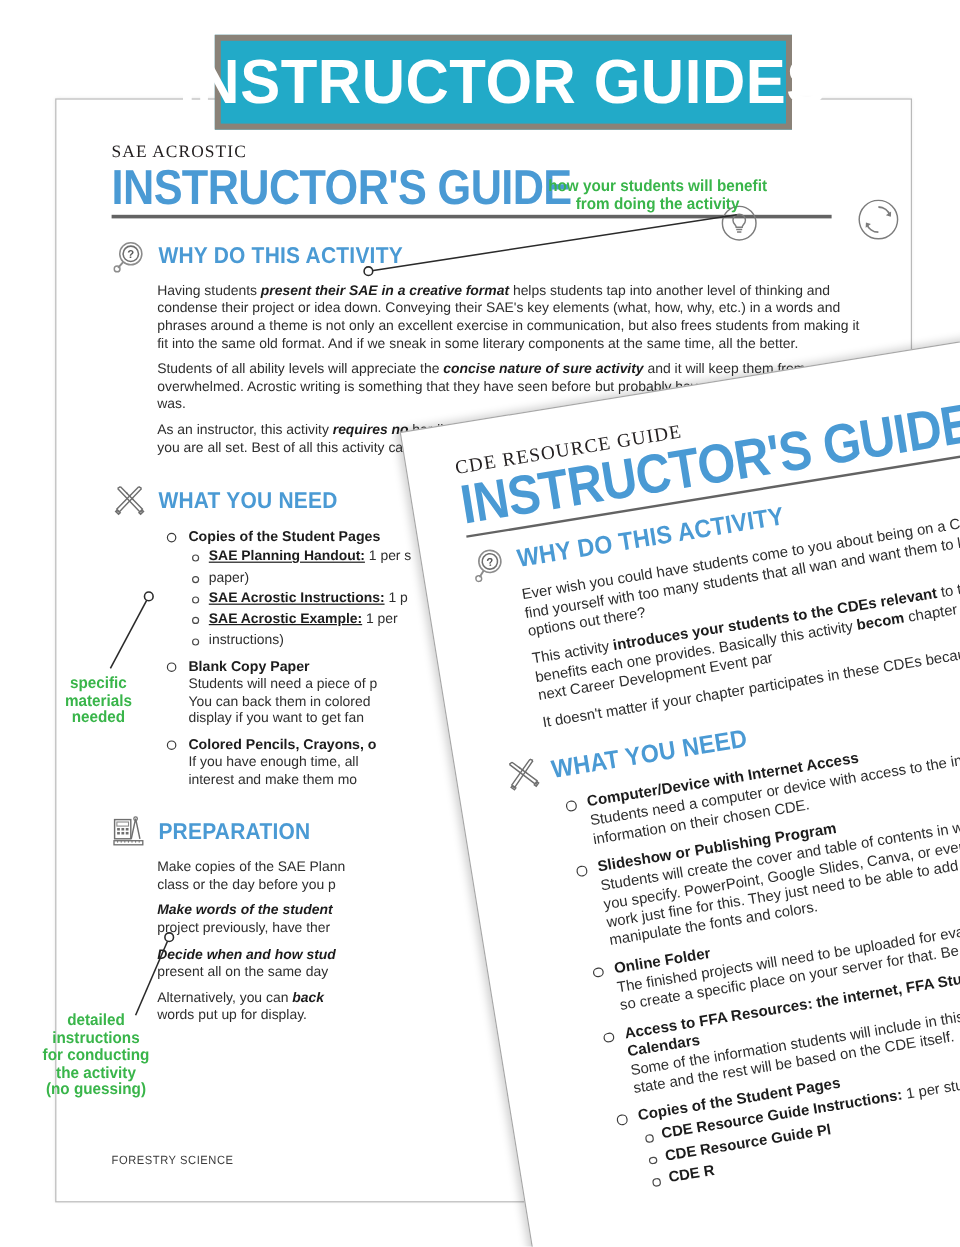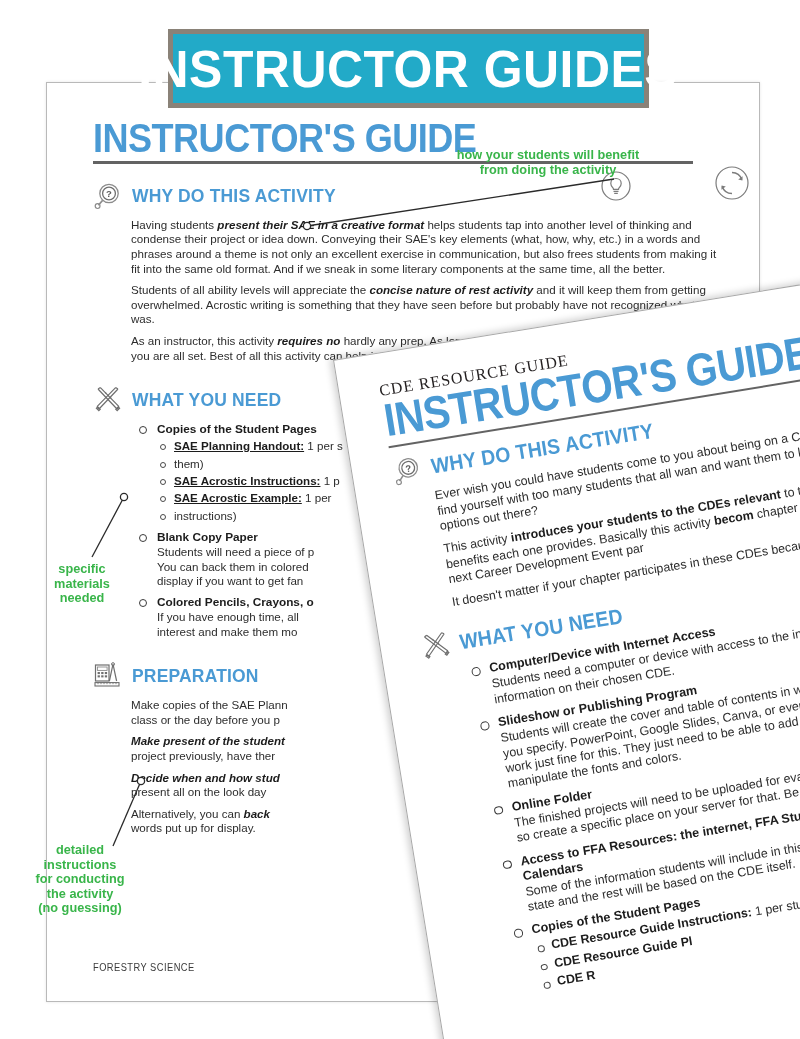--- a/index.html
+++ b/index.html
@@ -108,21 +108,21 @@
   ul.sub2>li{position:relative;padding-left:17px;margin-top:3px;
     font-size:12.4px;color:#2d2d2d;line-height:15.4px;}
   ul.sub2>li:before{
     content:"";position:absolute;left:3px;top:6px;width:4.5px;height:4.5px;
     border:1.4px solid #4a4a4a;border-radius:50%;
   }
   ul.sub2>li b{font-weight:700;color:#1c1c1c;}
 
   
   .banner{
-    position:absolute;left:168px;top:29px;width:481px;height:79px;
+    position:absolute;left:179px;top:29px;width:481px;height:79px;
     background:#22aac8;border:5px solid #8a8278;box-sizing:border-box;
     display:flex;align-items:center;justify-content:center;z-index:40;
   }
   .banner span{
     font-family:"Liberation Sans Narrow","Liberation Sans",sans-serif;
     font-weight:700;font-size:52px;color:#ffffff;letter-spacing:.5px;
     transform:scaleX(.96);white-space:nowrap;line-height:1;
   }
 
   
@@ -142,56 +142,57 @@
   .ico{flex:0 0 auto;display:block;}
 </style>
 </head>
 <body>
 
 <div id="stage">
 
   <div class="page1">
     <div class="p1-inner">
 
+      <div class="kicker">SAE ACROSTIC</div>
       <div class="bigtitle">INSTRUCTOR'S GUIDE</div>
       <div class="rule"></div>
 
       <div class="sec-head">
         <svg class="ico" width="30" height="30" viewBox="0 0 30 30">
           <circle cx="16" cy="12.5" r="9.2" fill="none" stroke="#8c8c8c" stroke-width="1.3"></circle>
           <circle cx="16" cy="12.5" r="6.4" fill="none" stroke="#6f6f6f" stroke-width="1.3"></circle>
           <text x="16" y="16.4" text-anchor="middle" font-family="Liberation Sans, sans-serif" font-size="9.5" font-weight="700" fill="#5a5a5a">?</text>
           <line x1="9.6" y1="19.4" x2="5.4" y2="24.2" stroke="#8c8c8c" stroke-width="1.6"></line>
           <circle cx="4.6" cy="25.1" r="2.4" fill="none" stroke="#8c8c8c" stroke-width="1.2"></circle>
         </svg>
         <div class="sec-title">WHY DO THIS ACTIVITY</div>
       </div>
       <div class="body-col">
         <p class="body"><span>Having students </span><b>present their SAE in a creative format</b><span> helps students tap into another level of thinking and condense their project or idea down. Conveying their SAE's key elements (what, how, why, etc.) in a words and phrases around a theme is not only an excellent exercise in communication, but also frees students from making it fit into the same old format. And if we sneak in some literary components at the same time, all the better.</span></p>
-        <p class="body"><span>Students of all ability levels will appreciate the </span><b>concise nature of rest activity</b><span> and it will keep them from getting overwhelmed. Acrostic writing is something that they have seen before but probably have not recognized what it was.</span></p>
+        <p class="body"><span>Students of all ability levels will appreciate the </span><b>concise nature of sure activity</b><span> and it will keep them from getting overwhelmed. Acrostic writing is something that they have seen before but probably have not recognized what it was.</span></p>
         <p class="body"><span>As an instructor, this activity </span><b>requires no</b><span> hardly any prep. As long as students have an SAE or are working on</span><span> then you are all set. Best of all this activity can help j</span><span>students, as well as providing inspiratio</span></p>
       </div>
 
       <div class="sec-head" style="margin-top:22px">
         <svg class="ico" width="30" height="30" viewBox="0 0 30 30">
           <g stroke="#6f6f6f" stroke-width="1.2" fill="none">
             <path d="M5 4 L24 24 M7.4 2.6 L26 21.6 M5 4 L7.4 2.6 M24 24 L26 21.6 M24.2 25.6 L26.6 23.2 L25.2 21.8 L22.8 24.2 Z"></path>
             <path d="M25 4 L6 24 M22.6 2.6 L4 21.6 M25 4 L22.6 2.6 M6 24 L4 21.6 M5.8 25.6 L3.4 23.2 L4.8 21.8 L7.2 24.2 Z"></path>
             <path d="M12.2 7.4 L13.4 8.6 M14.6 9.8 L15.8 11 M17 12.2 L18.2 13.4"></path>
           </g>
         </svg>
         <div class="sec-title">WHAT YOU NEED</div>
       </div>
       <div class="body-col">
         <ul class="need">
           <li>
             <div class="need-t">Copies of the Student Pages</div>
             <ul class="sub">
               <li><b>SAE Planning Handout:</b><span> 1 per s</span></li>
-              <li style="padding-left:17px;list-style:none;"><span>them)</span></li>
+              <li style="padding-left:17px;list-style:none;"><span>paper)</span></li>
               <li><b>SAE Acrostic Instructions:</b><span> 1 p</span></li>
               <li><b>SAE Acrostic Example:</b><span> 1 per</span></li>
               <li style="padding-left:17px;"><span>instructions)</span></li>
             </ul>
           </li>
           <li>
             <div class="need-t">Blank Copy Paper</div>
             <div class="need-d" style="white-space:pre-line">Students will need a piece of p
 You can back them in colored
 display if you want to get fan</div>
@@ -220,22 +221,22 @@
           <circle cx="20" cy="3.2" r="1.5" fill="none" stroke="#6f6f6f" stroke-width="1"></circle>
           <rect x="2" y="21.6" width="24" height="3.4" fill="none" stroke="#6f6f6f" stroke-width="1.1"></rect>
           <g stroke="#6f6f6f" stroke-width=".8">
               <path d="M5 21.6v1.6M8 21.6v1.6M11 21.6v1.6M14 21.6v1.6M17 21.6v1.6M20 21.6v1.6M23 21.6v1.6"></path>
             </g>
         </svg>
         <div class="sec-title">PREPARATION</div>
       </div>
       <div class="body-col">
         <p class="body"><span>Make copies of the SAE Plann</span><br><span>class or the day before you p</span></p>
-        <p class="body"><b>Make present of the student</b><br><span>project previously, have ther</span></p>
-        <p class="body"><b>Decide when and how stud</b><br><span>present all on the look day</span></p>
+        <p class="body"><b>Make words of the student</b><br><span>project previously, have ther</span></p>
+        <p class="body"><b>Decide when and how stud</b><br><span>present all on the same day</span></p>
         <p class="body"><span>Alternatively, you can </span><b>back</b><br><span>words put up for display.</span></p>
       </div>
     </div>
 
     <div class="footer1">FORESTRY SCIENCE</div>
   </div>
 
   <svg style="position:absolute;left:598px;top:168px;z-index:30" width="36" height="36" viewBox="0 0 36 36">
     <circle cx="18" cy="18" r="14" fill="none" stroke="#7c7c7c" stroke-width="1.2"></circle>
     <path d="M18 10.5c-3.1 0-5.2 2.3-5.2 5 0 2 1.2 3.2 2 4.2.5.6.7 1.1.7 1.7h5c0-.6.2-1.1.7-1.7.8-1 2-2.2 2-4.2 0-2.7-2.1-5-5.2-5z" fill="none" stroke="#7c7c7c" stroke-width="1.2"></path>

